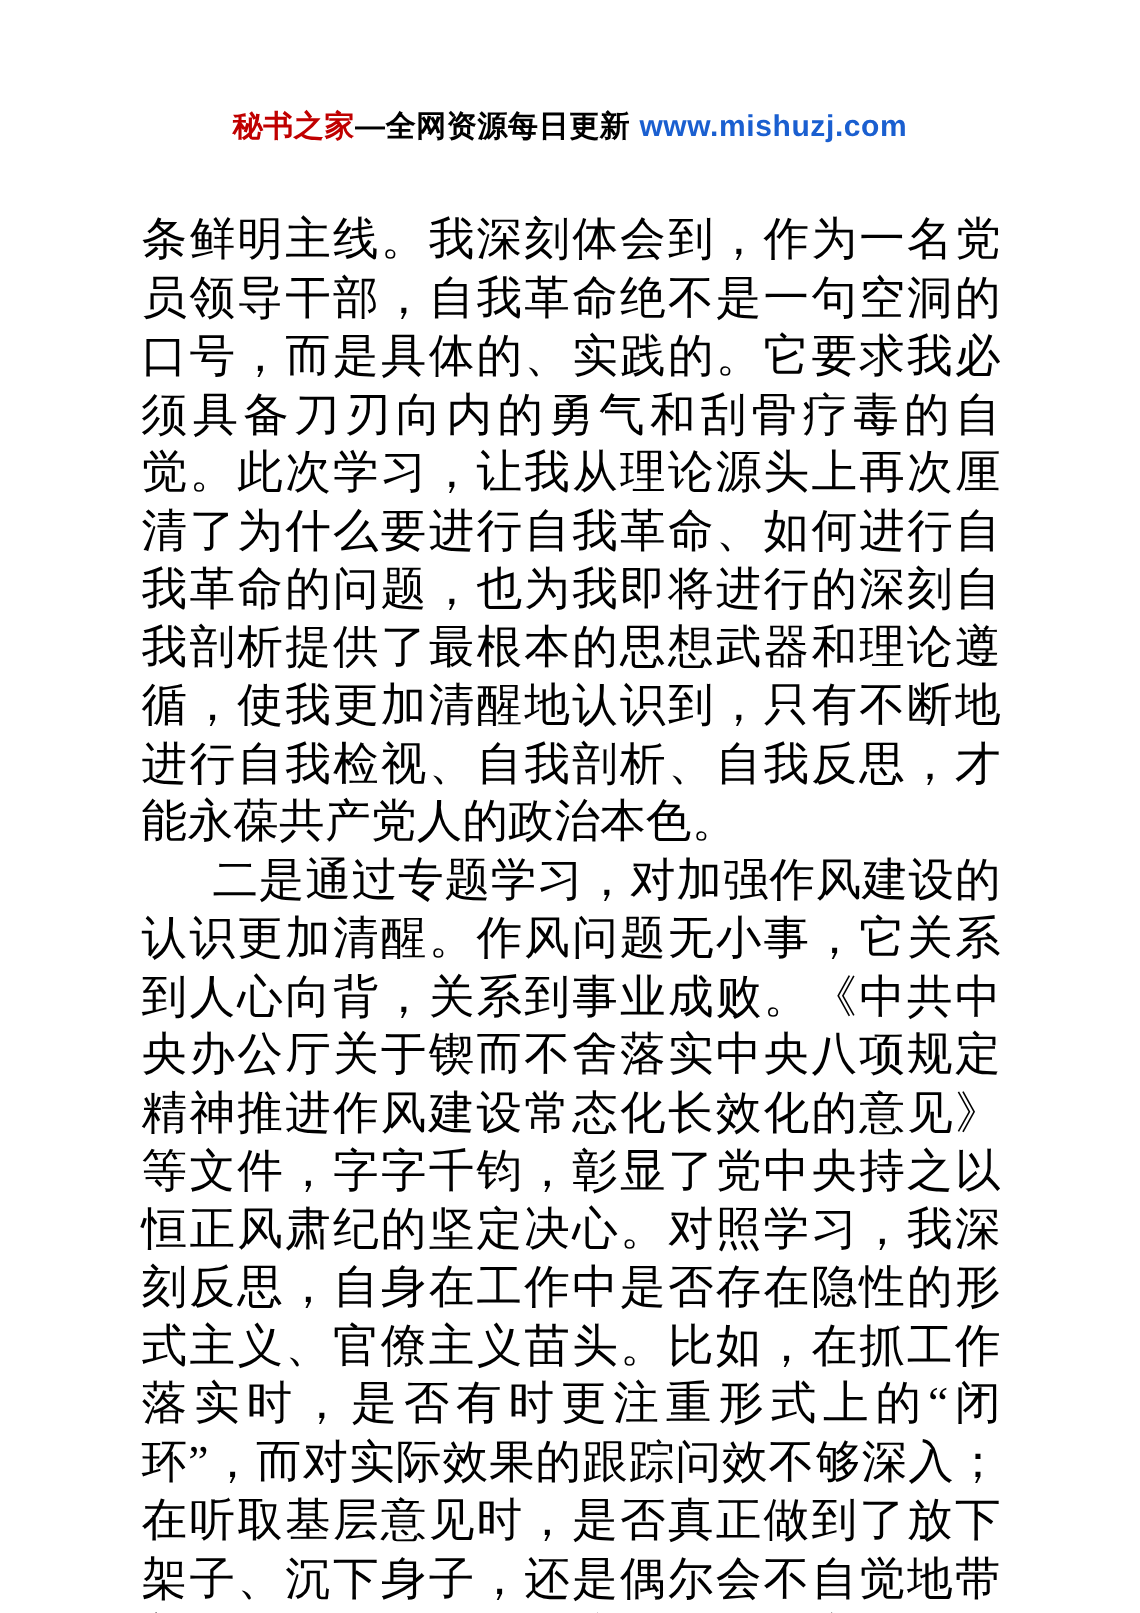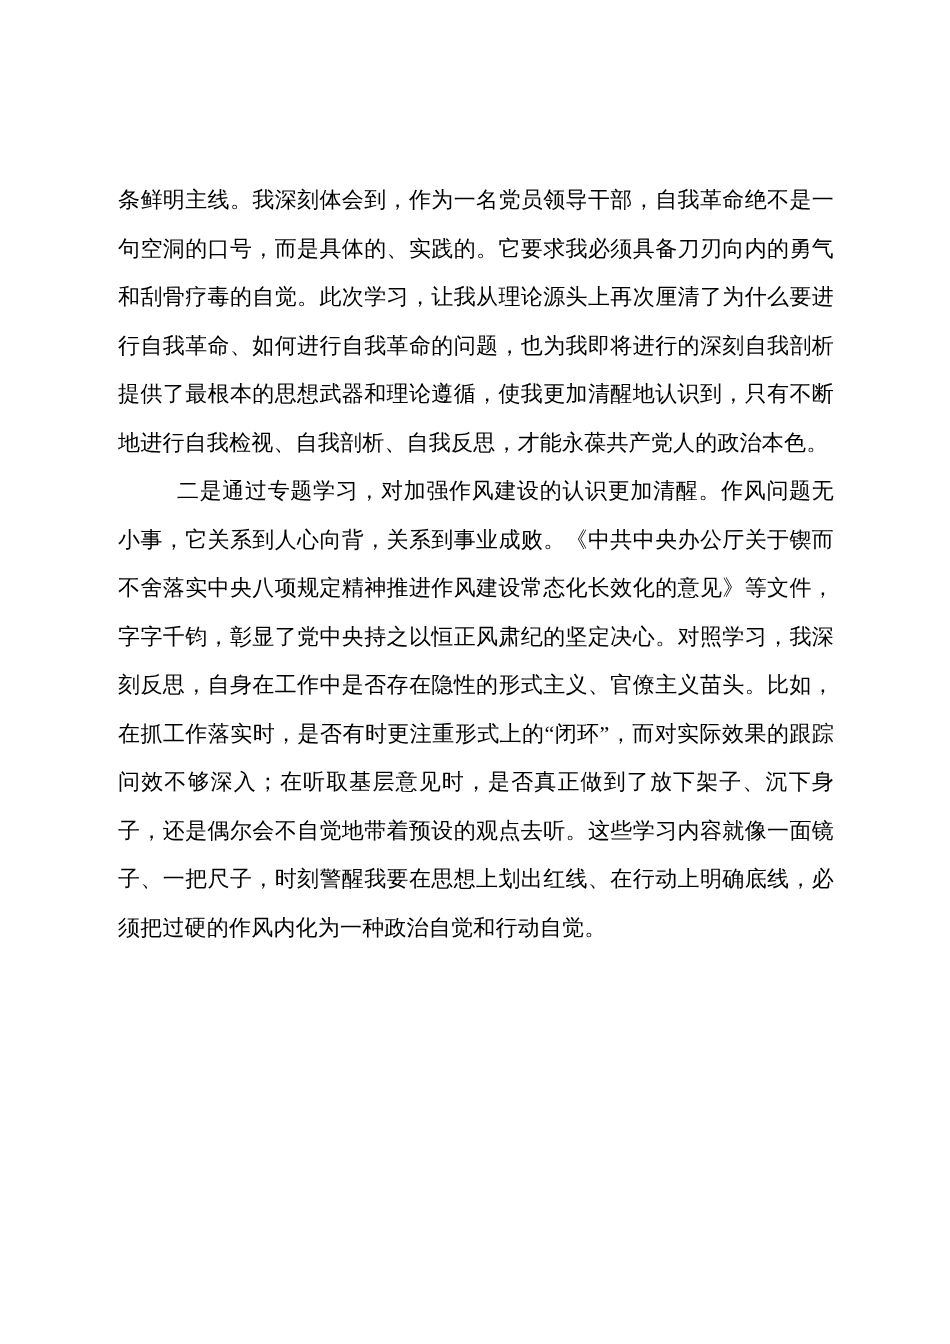--- a/index.html
+++ b/index.html
@@ -42,21 +42,21 @@
     color: #1a5fd0;
   }
   .content {
     position: absolute;
     top: 176px;
     left: 118px;
     width: 716px;
   }
   .para {
     margin: 0 0 0 0;
-    font-size: 22px;
+    font-size: 38px;
     line-height: 48.5px;
     color: #000000;
     text-align: justify;
     text-justify: inter-ideograph;
     font-family: "Liberation Serif", serif;
     letter-spacing: 0.2px;
   }
   .para + .para {
     margin-top: 0px;
   }
@@ -65,20 +65,23 @@
   }
   .bold {
     font-weight: normal;
   }
 </style>
 </head>
 <body>
 
 <div class="page">
 
+  <div class="header">
+    <span class="brand">秘书之家</span><span class="tagline">—全网资源每日更新 </span><span class="url">www.mishuzj.com</span>
+  </div>
 
   <div class="content">
 
     <p class="para">
       <span>条鲜明主线。我深刻体会到，作为一名党员领导干部，自我革命绝不是一句空洞的口号，而是具体的、实践的。它要求我必须具备刀刃向内的勇气和刮骨疗毒的自觉。此次学习，让我从理论源头上再次厘清了为什么要进行自我革命、如何进行自我革命的问题，也为我即将进行的深刻自我剖析提供了最根本的思想武器和理论遵循，使我更加清醒地认识到，只有不断地进行自我检视、自我剖析、自我反思，才能永葆共产党人的政治本色。</span>
     </p>
 
     <p class="para indent">
       <span class="bold">二是</span><span>通过专题学习，对加强作风建设的认识更加清醒。作风问题无小事，它关系到人心向背，关系到事业成败。《中共中央办公厅关于锲而不舍落实中央八项规定精神推进作风建设常态化长效化的意见》等文件，字字千钧，彰显了党中央持之以恒正风肃纪的坚定决心。对照学习，我深刻反思，自身在工作中是否存在隐性的形式主义、官僚主义苗头。比如，在抓工作落实时，是否有时更注重形式上的“闭环”，而对实际效果的跟踪问效不够深入；在听取基层意见时，是否真正做到了放下架子、沉下身子，还是偶尔会不自觉地带着预设的观点去听。这些学习内容就像一面镜子、一把尺子，时刻警醒我要在思想上划出红线、在行动上明确底线，必须把过硬的作风内化为一种政治自觉和行动自觉。</span>
     </p>

